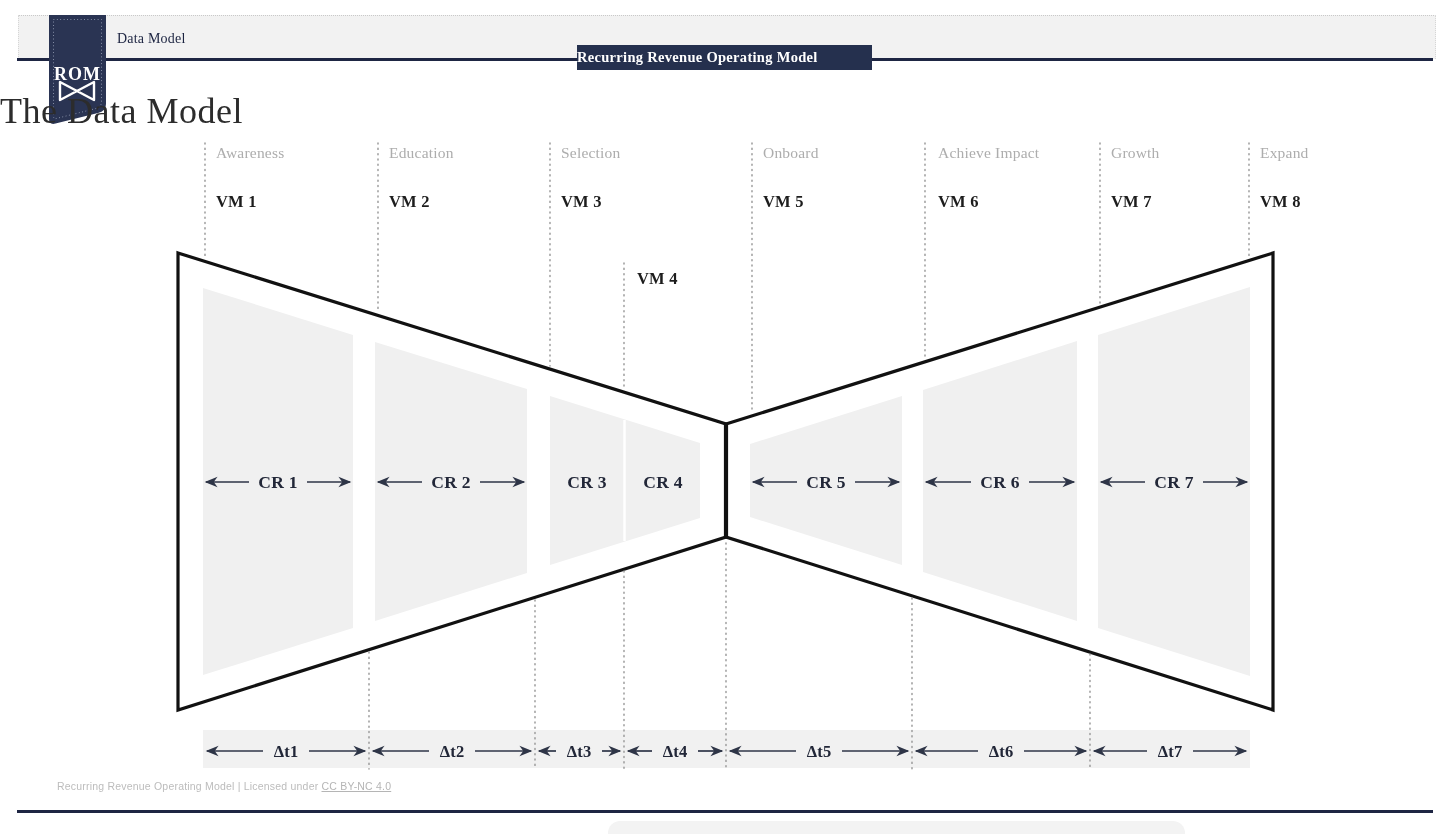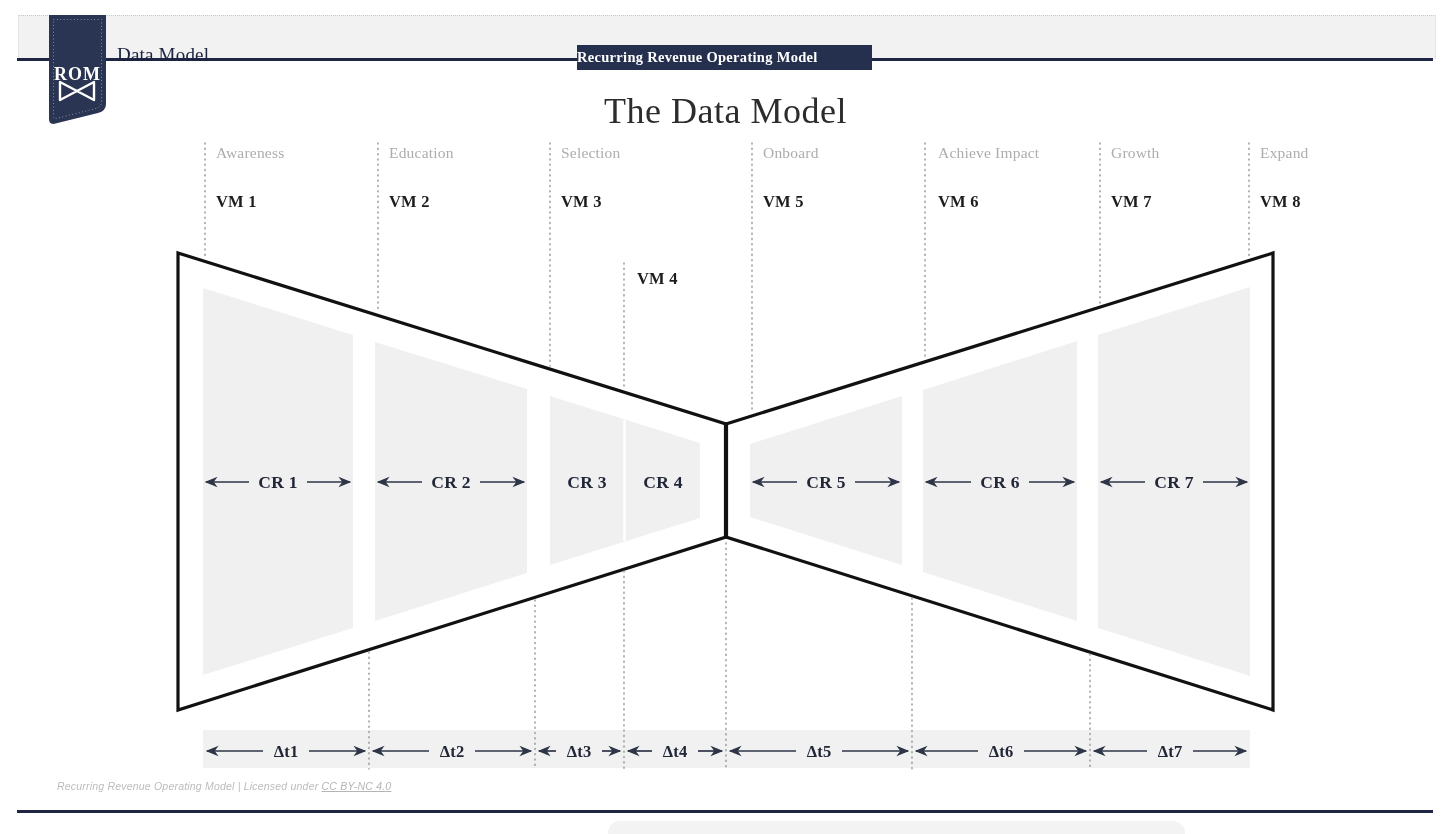--- a/index.html
+++ b/index.html
@@ -4,43 +4,43 @@
 <style>
   html,body{margin:0;padding:0;background:#ffffff;}
   #page{position:relative;width:1456px;height:834px;background:#ffffff;overflow:hidden;
         font-family:"Liberation Serif",serif;}
 
   
   .header-band{position:absolute;left:18px;top:15px;width:1418px;height:44px;
     background:#f2f2f2;border-top:1px dotted #c9c9c9;border-left:1px dotted #d6d6d6;
     border-right:1px dotted #d6d6d6;box-sizing:border-box;}
   .header-rule{position:absolute;left:17px;top:58px;width:1416px;height:3px;background:#1e2643;}
-  .header-page-label{position:absolute;left:117px;top:44px;font-size:19px;color:#1b2340;
+  .header-page-label{position:absolute;left:117px;top:31px;font-size:14px;color:#1b2340;
     letter-spacing:.2px;}
   .ribbon{position:absolute;left:47px;top:14px;width:62px;height:114px;}
   .model-badge{position:absolute;left:577px;top:45px;width:295px;height:25px;background:#25304e;
     color:#ffffff;font-weight:700;font-size:14.5px;letter-spacing:.3px;text-align:left;
     line-height:25px;}
-  .page-title{position:absolute;left:0;top:90px;width:1451px;text-align:center;font-size:36px;
+  .page-title{position:absolute;left:0;top:90px;width:1451px;text-align:left;font-size:36px;
     color:#2c2c2c;letter-spacing:.5px;}
 
   
   .diagram{position:absolute;left:0;top:0;width:1456px;height:834px;}
   .stage-label{font-size:15.5px;fill:#adadad;letter-spacing:.2px;}
   .vm-label{font-size:16.5px;font-weight:700;fill:#1d1d1d;letter-spacing:.2px;}
   .cr-label{font-size:17.5px;font-weight:700;fill:#222738;letter-spacing:.3px;}
   .dt-label{font-size:16.5px;font-weight:700;fill:#222738;letter-spacing:.2px;}
   .guide{stroke:#949494;stroke-width:1.4;stroke-dasharray:1.1 4.2;stroke-linecap:round;fill:none;}
   .funnel{fill:none;stroke:#111111;stroke-width:3.2;stroke-linejoin:miter;}
   .panel{fill:#f0f0f0;}
   .arrow{stroke:#2e3547;stroke-width:1.7;fill:none;}
 
   
   .footer-license{position:absolute;left:57px;top:780px;font-family:"Liberation Sans",sans-serif;
-    font-style:italic;font-size:10.5px;color:#bcbcbc;letter-spacing:.2px;}
+    font-size:10.5px;color:#bcbcbc;letter-spacing:.2px;}
   .footer-license a{color:#b5b5b5;text-decoration:underline;}
   .bottom-rule{position:absolute;left:17px;top:810px;width:1416px;height:3px;background:#1e2643;}
   .bottom-widget{position:absolute;left:608px;top:821px;width:577px;height:13px;background:#f3f3f3;
     border-radius:12px 12px 0 0;}
 </style>
 </head>
 <body>
 
 <div id="page">
 

